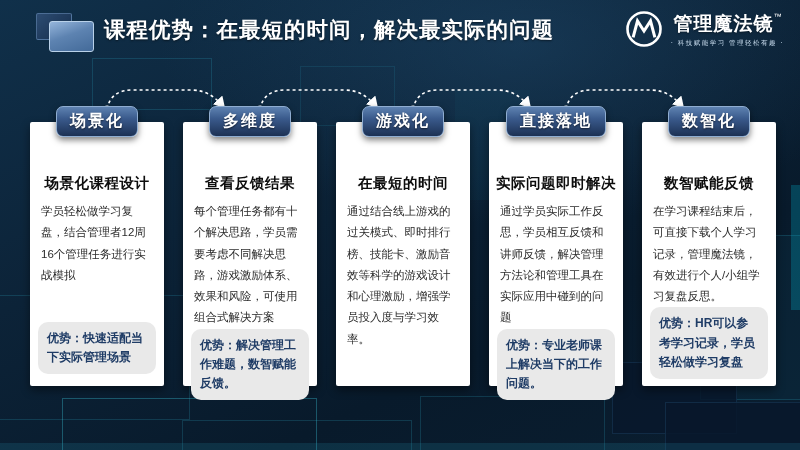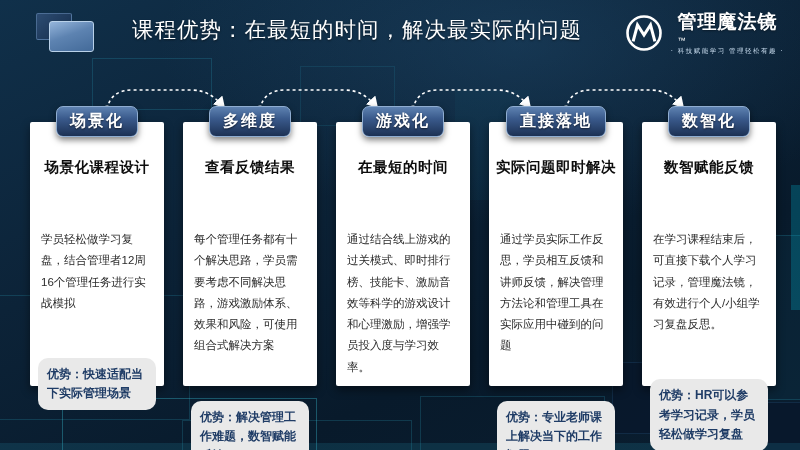--- a/index.html
+++ b/index.html
@@ -17,46 +17,46 @@
   .dr-bright { border:1px solid rgba(60,200,220,0.35); }
   .dr-fill { background:rgba(20,100,130,0.10); }
   .dr-dark { background:rgba(8,24,44,0.85); border:1px solid rgba(40,90,130,0.3); }
 
   
   .sq-back { position:absolute; left:36px; top:13px; width:36px; height:27px;
     background:linear-gradient(135deg,#2d4c72,#142c4a); border:1px solid rgba(120,160,205,0.5); border-radius:2px; }
   .sq-front { position:absolute; left:49px; top:21px; width:45px; height:31px;
     background:linear-gradient(160deg,#95b5db 0%,#5d83b1 45%,#436a99 100%);
     border:1px solid #b9d1e9; border-radius:3px; }
-  .page-title { position:absolute; left:104px; top:15px; font-size:21.5px; font-weight:normal;
-    color:#ffffff; letter-spacing:1px; text-shadow:0 1px 2px rgba(0,0,0,0.5); white-space:nowrap;margin-left:28px; }
+  .page-title { position:absolute; left:104px; top:15px; font-size:21.5px; font-weight:bold;
+    color:#ffffff; letter-spacing:1px; text-shadow:0 1px 2px rgba(0,0,0,0.5); white-space:nowrap; }
 
   .logo { position:absolute; right:16px; top:9px; display:flex; align-items:center; gap:7px; }
   .logo-text { display:flex; flex-direction:column; align-items:center; }
-  .logo-name-row { display:flex; align-items:flex-start;flex-direction:column; }
+  .logo-name-row { display:flex; align-items:flex-start; }
   .logo-name { font-size:19px; font-weight:bold; color:#ffffff; letter-spacing:1px; white-space:nowrap;
     text-shadow:0 1px 2px rgba(0,0,0,0.4); }
   .logo-tm { font-size:8px; color:#ffffff; margin-top:1px; }
   .logo-tagline { font-size:6.5px; color:#c9ddef; letter-spacing:1.5px; margin-top:2px; white-space:nowrap; }
 
   
   .arrows { position:absolute; left:0; top:82px; width:800px; height:42px; }
 
   
   .cards { position:absolute; left:30px; top:122px; width:746px; display:flex; gap:19px; }
   .card { position:relative; width:134px; height:264px; background:#ffffff; border-radius:2px;
-    box-shadow:0 4px 10px rgba(0,0,0,0.45); display:flex; flex-direction:column; padding-top:30px;gap:44px; }
+    box-shadow:0 4px 10px rgba(0,0,0,0.45); display:flex; flex-direction:column; padding-top:30px; }
   .pill { position:absolute; top:-16px; left:50%; transform:translateX(-50%);
     padding:4px 13px; border-radius:7px; white-space:nowrap;
     background:linear-gradient(180deg,#5e82b1 0%,#3a5a8c 40%,#1c3154 100%);
     border:1.5px solid #8fadd1; box-shadow:0 3px 6px rgba(0,0,0,0.5);
     font-size:16px; font-weight:bold; color:#ffffff; letter-spacing:2px;
     text-shadow:0 1px 2px rgba(0,0,0,0.6); }
   .card-title { text-align:center; font-size:14.5px; font-weight:bold; color:#0d0d0d;
-    white-space:nowrap; margin:6px 0 8px 0; letter-spacing:0.5px; }
+    white-space:nowrap; margin:22px 0 8px 0; letter-spacing:0.5px; }
   .card-body { padding:0 11px; font-size:11.5px; line-height:1.85; color:#2b2b2b; text-align:left; }
   .adv-box { margin:auto 8px 12px 8px; background:#e9e9e9; border-radius:10px;
     padding:7px 9px; font-size:12px; font-weight:bold; color:#1f3c66; line-height:1.6; }
 </style>
 </head>
 <body>
 
 <div id="stage">
 
   <div class="deco dr" style="left:-30px; top:295px; width:220px; height:125px;"></div>

